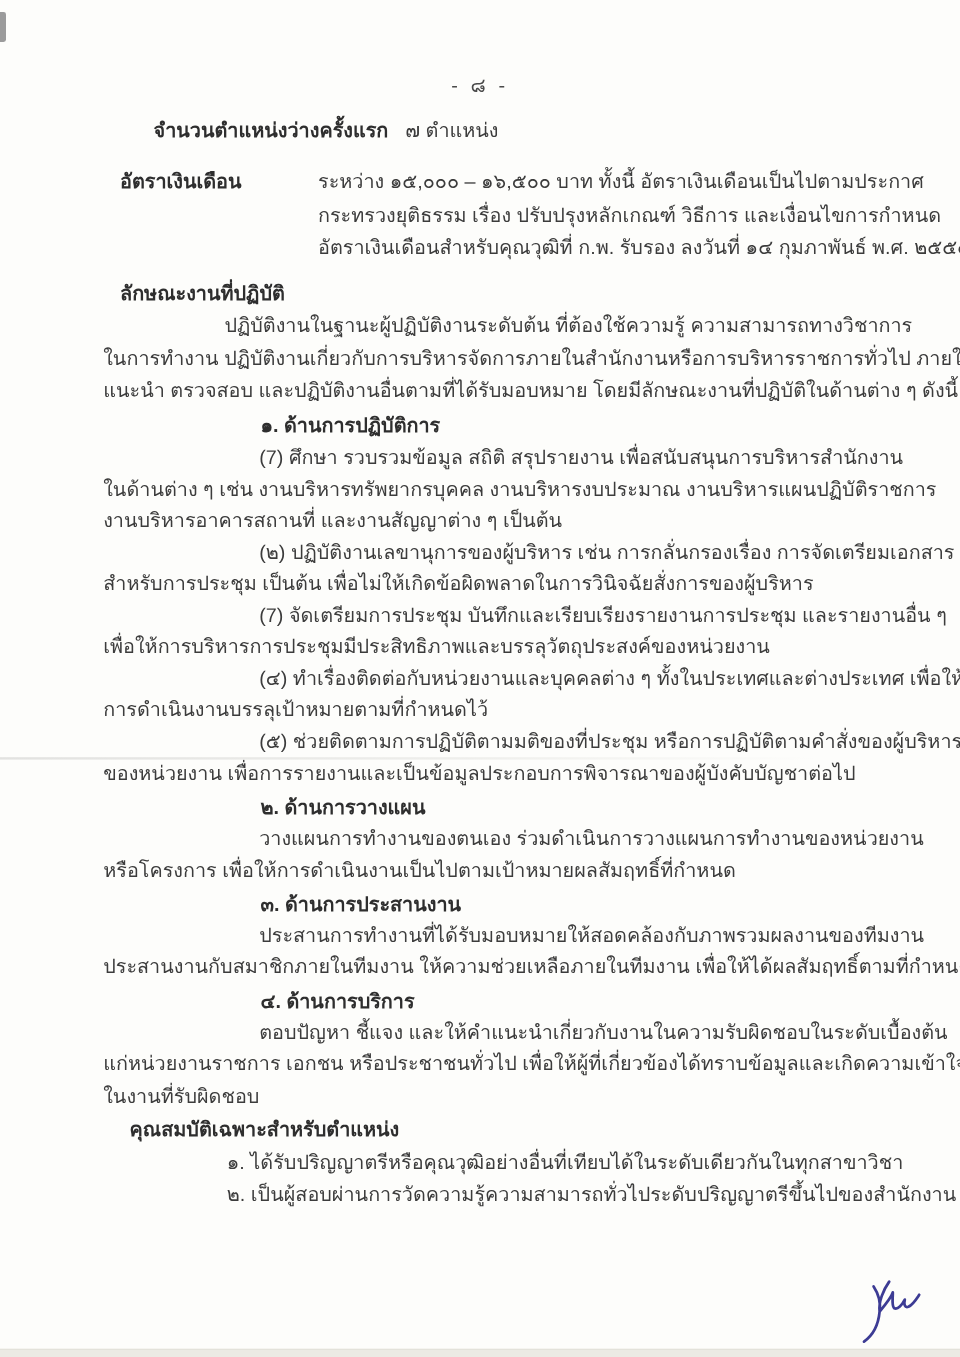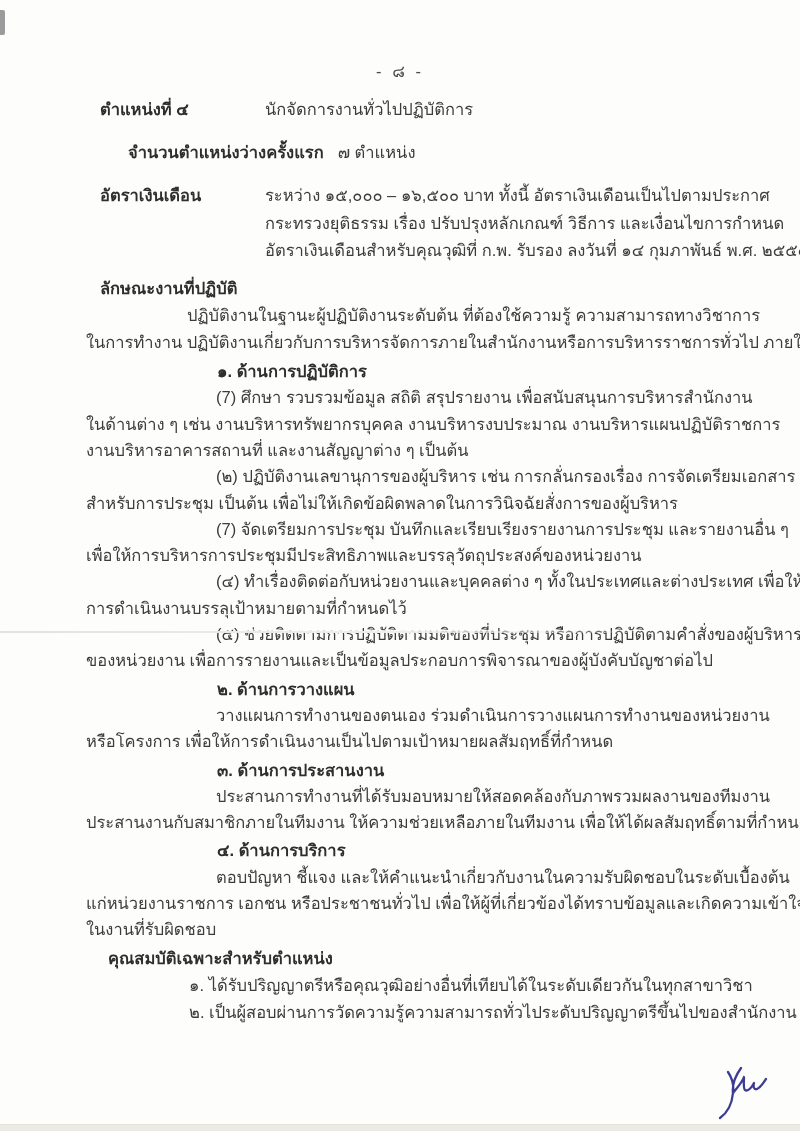--- a/index.html
+++ b/index.html
@@ -55,24 +55,20 @@
 <body>
 
 <div class="page">
 
   <div class="corner-mark"></div>
   <div class="page-number">- ๘ -</div>
 
   <div class="content">
 
     <div class="fields">
-      <div class="field-row row-position">
-        <div class="field-label bold">ตำแหน่งที่ ๔</div>
-        <div class="field-value">นักจัดการงานทั่วไปปฏิบัติการ</div>
-      </div>
 
       <div class="field-row row-vacancies">
         <div class="field-label auto bold">จำนวนตำแหน่งว่างครั้งแรก</div>
         <div class="field-value">๗  ตำแหน่ง</div>
       </div>
 
       <div class="field-row row-salary">
         <div class="field-label bold">อัตราเงินเดือน</div>
         <div class="salary-lines">
           <div class="line">ระหว่าง ๑๕,๐๐๐ – ๑๖,๕๐๐ บาท ทั้งนี้ อัตราเงินเดือนเป็นไปตามประกาศ</div>
@@ -80,20 +76,21 @@
           <div class="line">อัตราเงินเดือนสำหรับคุณวุฒิที่ ก.พ. รับรอง ลงวันที่ ๑๔ กุมภาพันธ์ พ.ศ. ๒๕๕๕</div>
         </div>
       </div>
     </div>
 
     <div class="main-heading bold">ลักษณะงานที่ปฏิบัติ</div>
 
     <div class="intro">
       <div class="line indent-para">ปฏิบัติงานในฐานะผู้ปฏิบัติงานระดับต้น ที่ต้องใช้ความรู้ ความสามารถทางวิชาการ</div>
       <div class="line">ในการทำงาน ปฏิบัติงานเกี่ยวกับการบริหารจัดการภายในสำนักงานหรือการบริหารราชการทั่วไป ภายใต้การกำกับ</div>
+      <div class="line">แนะนำ ตรวจสอบ และปฏิบัติงานอื่นตามที่ได้รับมอบหมาย  โดยมีลักษณะงานที่ปฏิบัติในด้านต่าง ๆ ดังนี้</div>
     </div>
 
     <div class="section-title bold">๑. ด้านการปฏิบัติการ</div>
     <div class="sec">
       <div class="line indent-item">(7)  ศึกษา รวบรวมข้อมูล สถิติ สรุปรายงาน เพื่อสนับสนุนการบริหารสำนักงาน</div>
       <div class="line">ในด้านต่าง ๆ เช่น งานบริหารทรัพยากรบุคคล งานบริหารงบประมาณ งานบริหารแผนปฏิบัติราชการ</div>
       <div class="line">งานบริหารอาคารสถานที่ และงานสัญญาต่าง ๆ เป็นต้น</div>
       <div class="line indent-item">(๒)  ปฏิบัติงานเลขานุการของผู้บริหาร เช่น การกลั่นกรองเรื่อง การจัดเตรียมเอกสาร</div>
       <div class="line">สำหรับการประชุม เป็นต้น เพื่อไม่ให้เกิดข้อผิดพลาดในการวินิจฉัยสั่งการของผู้บริหาร</div>
       <div class="line indent-item">(7)  จัดเตรียมการประชุม บันทึกและเรียบเรียงรายงานการประชุม และรายงานอื่น ๆ</div>

